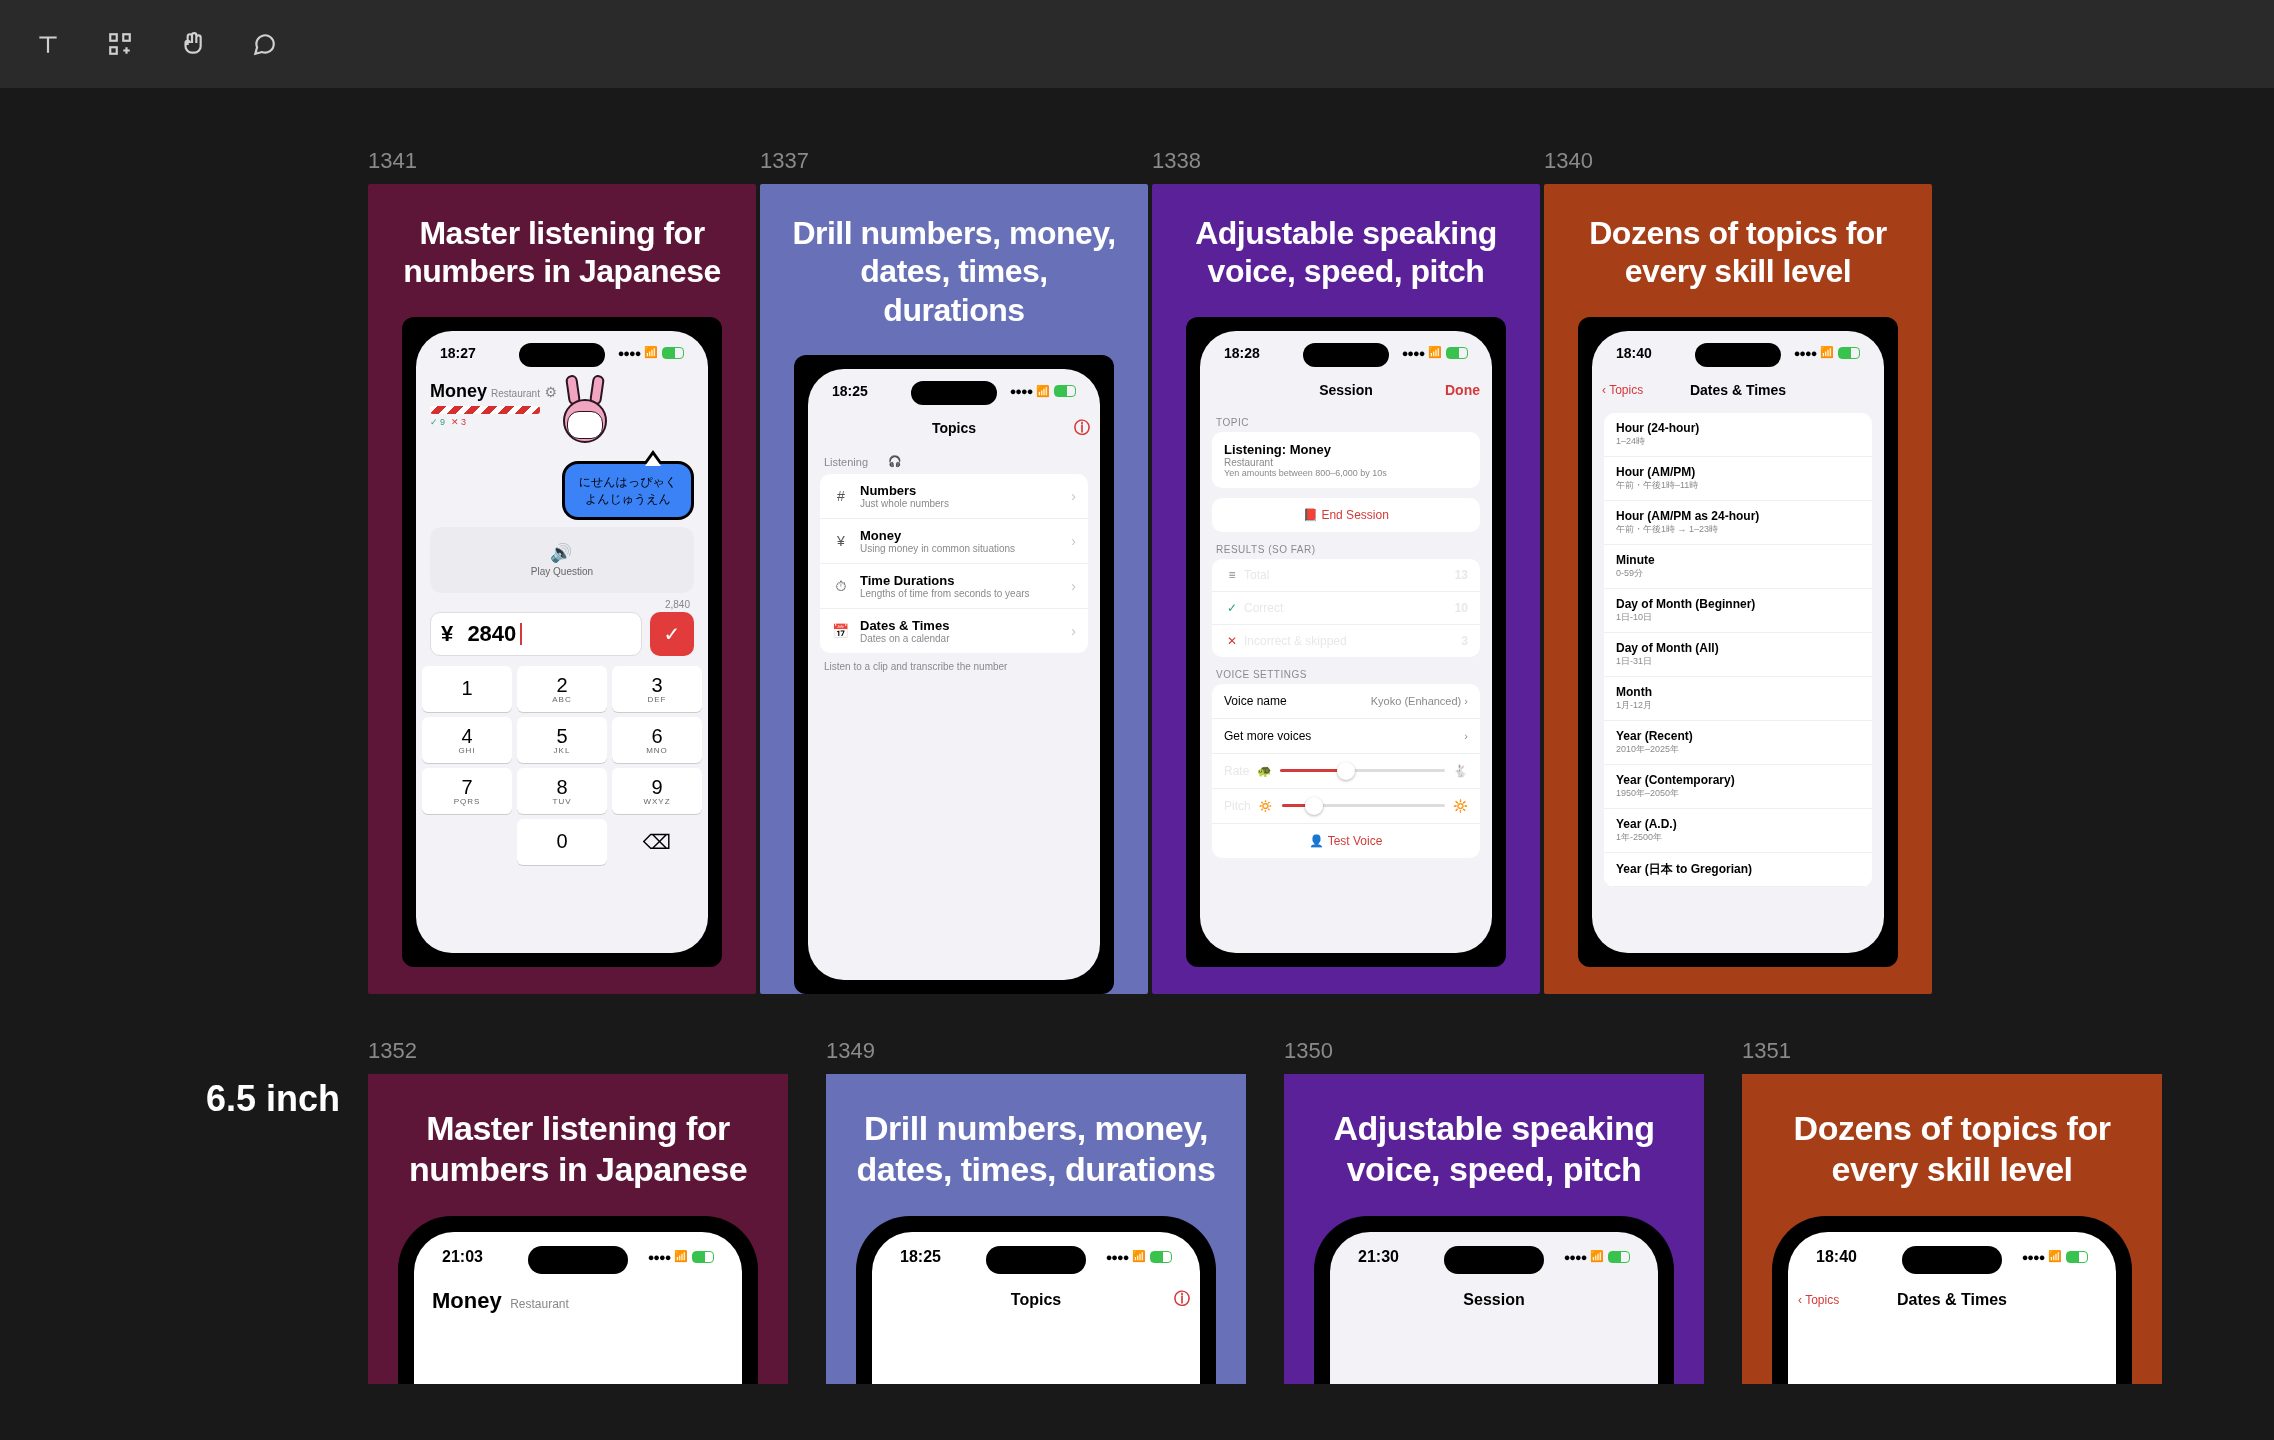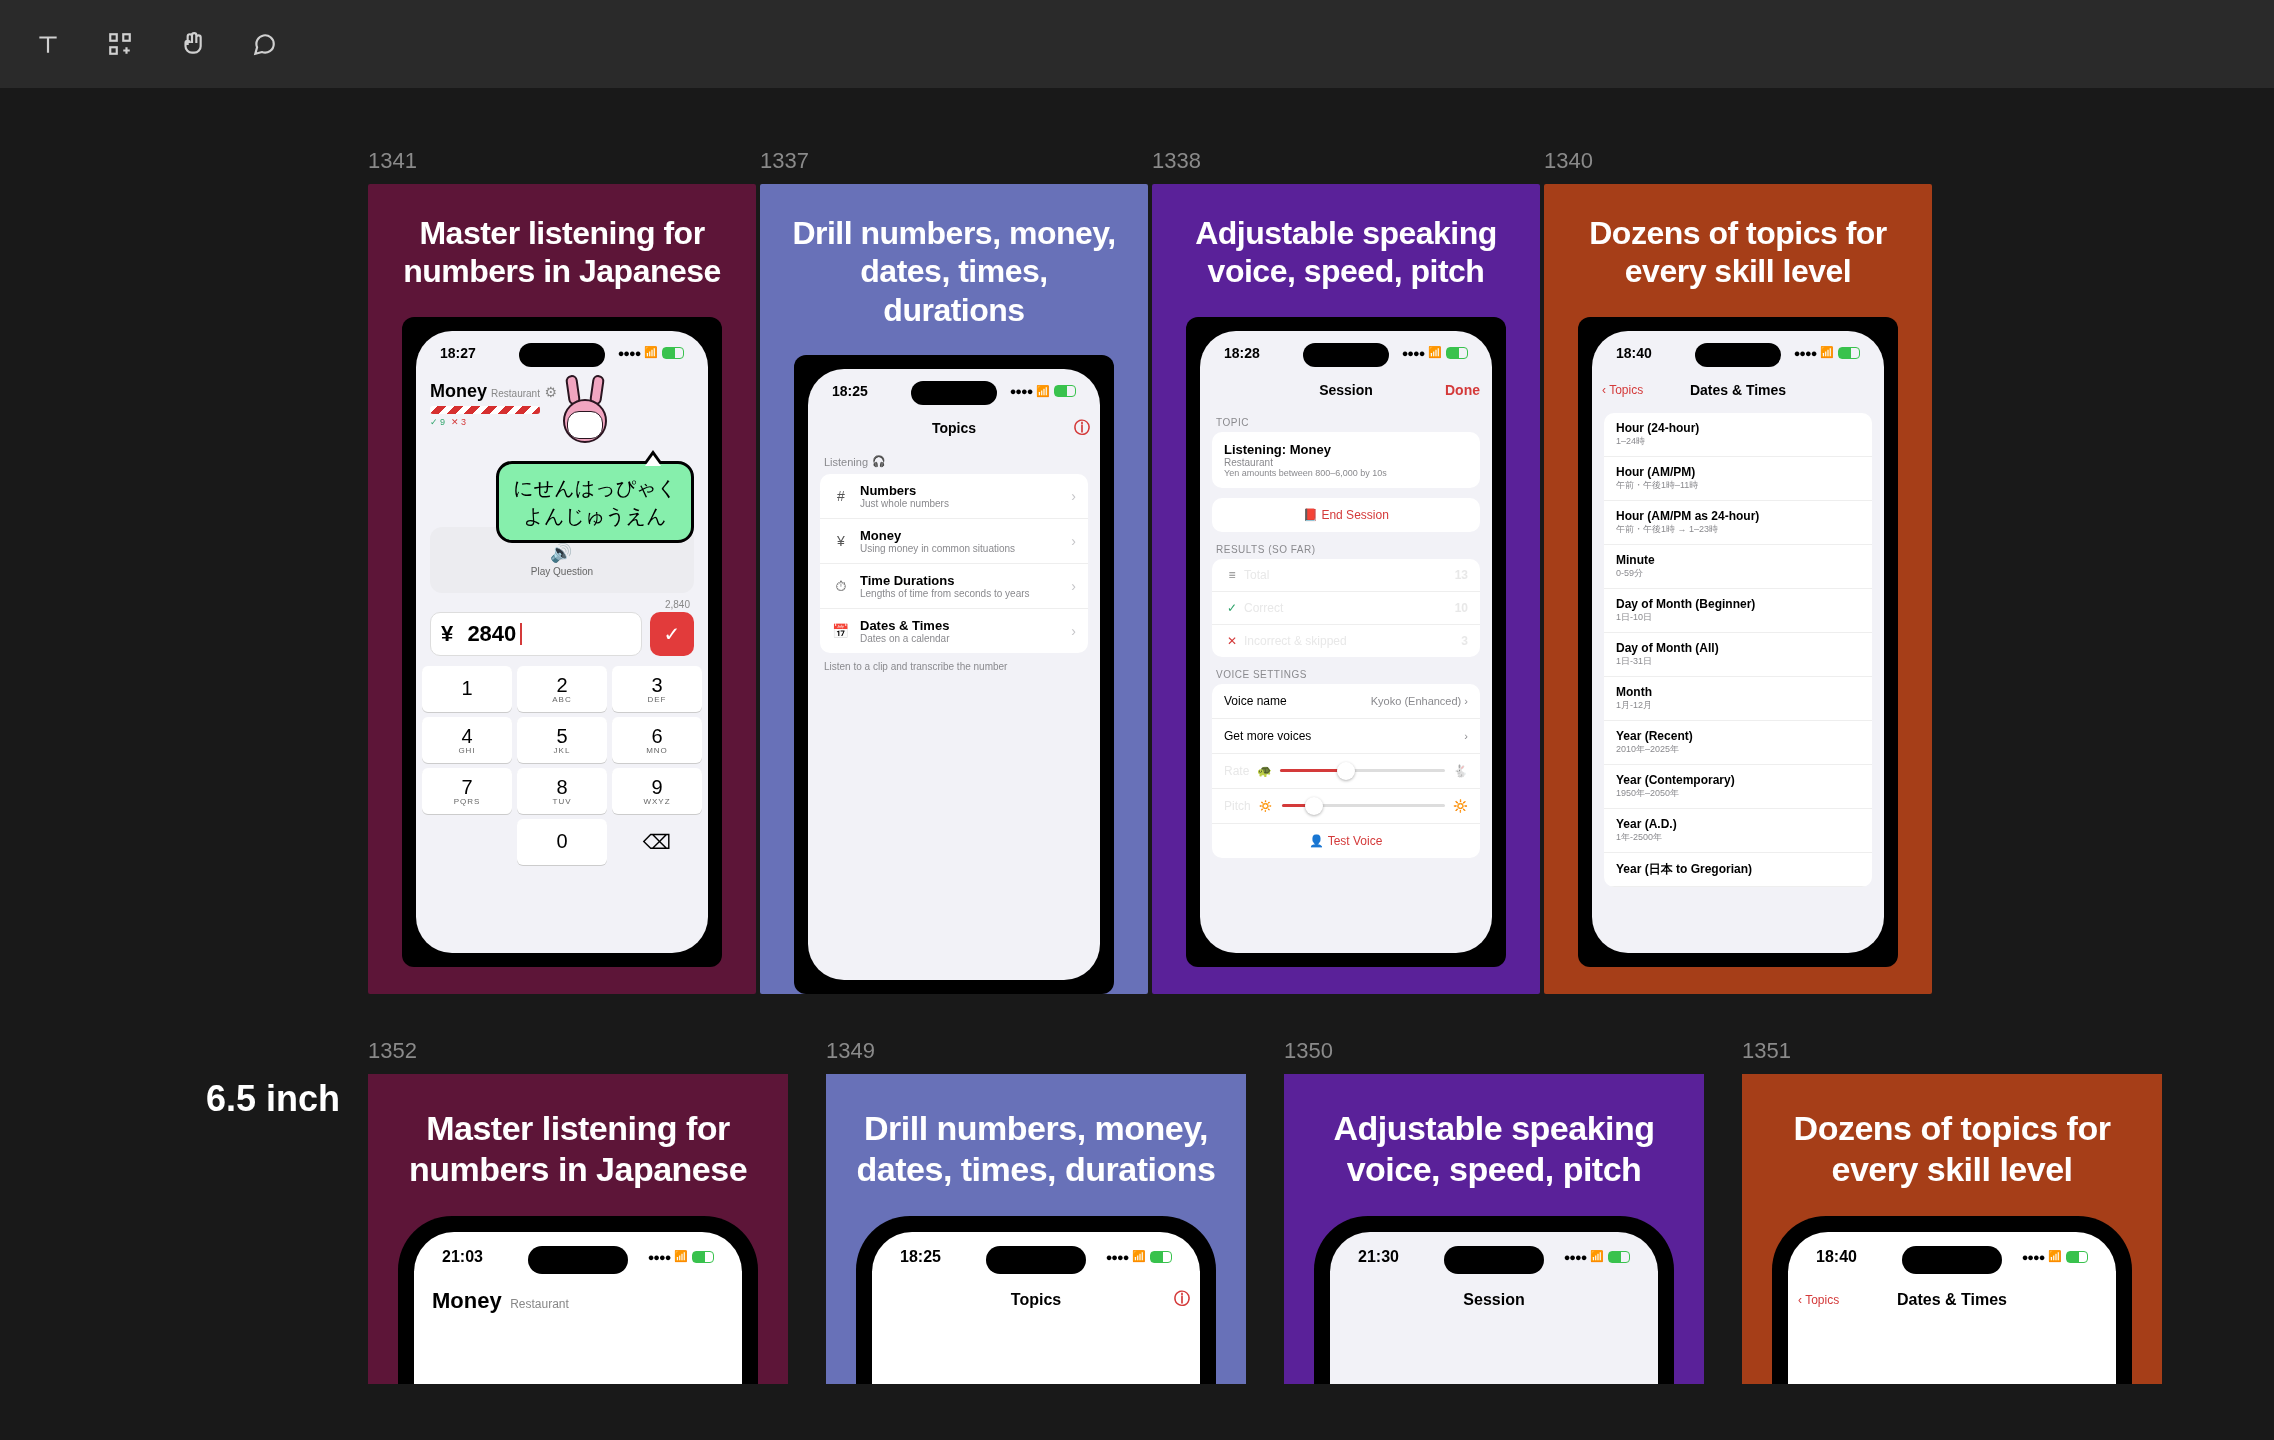--- a/index.html
+++ b/index.html
@@ -149,23 +149,23 @@
     display:flex; align-items:flex-end; justify-content:center;
   }
   .mascot .body { width:44px; height:44px; background:#f1a5c0; border-radius:50%; position:absolute; top:18px; border:2px solid #2a1520;}
   .mascot .ear { width:12px; height:30px; background:#f1a5c0; border:2px solid #2a1520; border-radius:8px; position:absolute; top:-6px;}
   .mascot .ear.l { left:10px; transform:rotate(-8deg);}
   .mascot .ear.r { right:10px; transform:rotate(8deg);}
   .mascot .face { position:absolute; top:30px; width:36px; height:28px; background:#fff; border-radius:12px; left:10px; border:1px solid #2a1520;}
   .speech {
     position:absolute;
     top: 130px; right: 14px;
-    background:#86efac; border:3px solid #000; border-radius:16px;
+    background:#3b82f6; border:3px solid #000; border-radius:16px;
     padding:10px 14px;
-    font-size:20px; color:#000; font-weight:500;
+    font-size:12px; color:#000; font-weight:500;
     text-align:center; line-height:1.4;
     z-index:15;
   }
   .speech::after {
     content:""; position:absolute; top:-14px; right:28px;
     width:0;height:0; border-left:10px solid transparent; border-right:10px solid transparent;
     border-bottom:14px solid #000;
   }
   .speech::before {
     content:""; position:absolute; top:-9px; right:30px;
@@ -191,21 +191,21 @@
   .key { background:#fff; border-radius:6px; height:46px; display:flex; flex-direction:column; align-items:center; justify-content:center; font-size:20px; font-weight:400; color:#000; box-shadow:0 1px 0 #ccc;}
   .key .sub { font-size:8px; color:#666; letter-spacing:1px; margin-top:-2px;}
   .key.blank { background:transparent; box-shadow:none;}
   .key.del { background:transparent; box-shadow:none; font-size:20px;}
 
   
   .s2 .phone-screen { background:#f2f2f7;}
   .nav-sm { height:30px; display:flex; align-items:center; justify-content:center; position:relative; font-size:14px; font-weight:600; color:#000;}
   .nav-sm .nav-right { position:absolute; right:10px; color:#d43a3a; font-size:16px;}
   .nav-sm .nav-left { position:absolute; left:10px; color:#d43a3a; font-size:12px; font-weight:400;}
-  .section-hdr { font-size:11px; color:#8a8a8e; padding: 12px 16px 6px; display:flex; align-items:center; gap:4px;}
+  .section-hdr { font-size:11px; color:#8a8a8e; padding: 12px 16px 6px; display:flex; align-items:center; gap:20px;}
   .list-group { margin:0 12px; background:#fff; border-radius:10px; overflow:hidden;}
   .list-row { padding:9px 12px; border-bottom:1px solid #eee; display:flex; align-items:center; gap:10px;}
   .list-row:last-child { border-bottom:none;}
   .list-icon { width:18px; text-align:center; color:#555; font-size:14px;}
   .list-text { flex:1; }
   .list-text .lt-title { font-size:13px; font-weight:600; color:#000;}
   .list-text .lt-sub { font-size:10px; color:#8a8a8e;}
   .list-chev { color:#c5c5c8; font-size:14px;}
   .footer-hint { font-size:10px; color:#8a8a8e; padding:8px 16px;}
 

